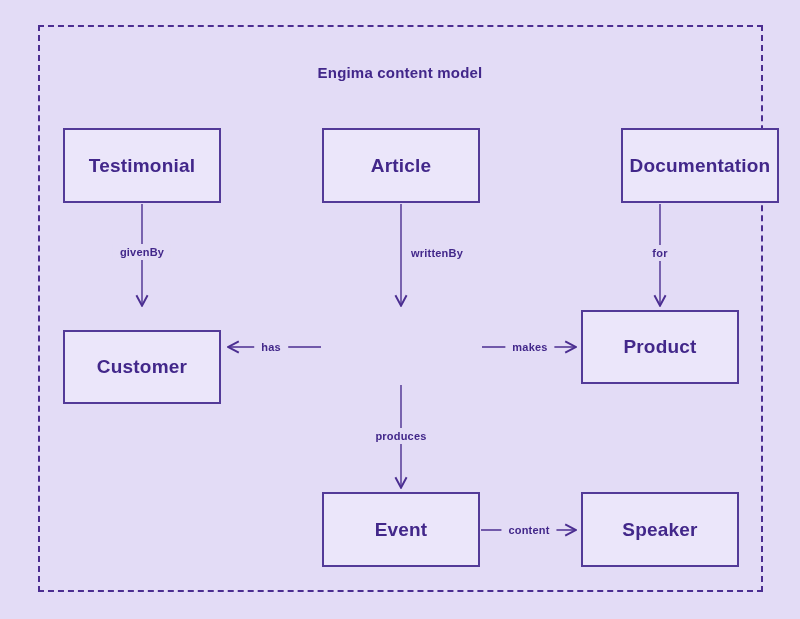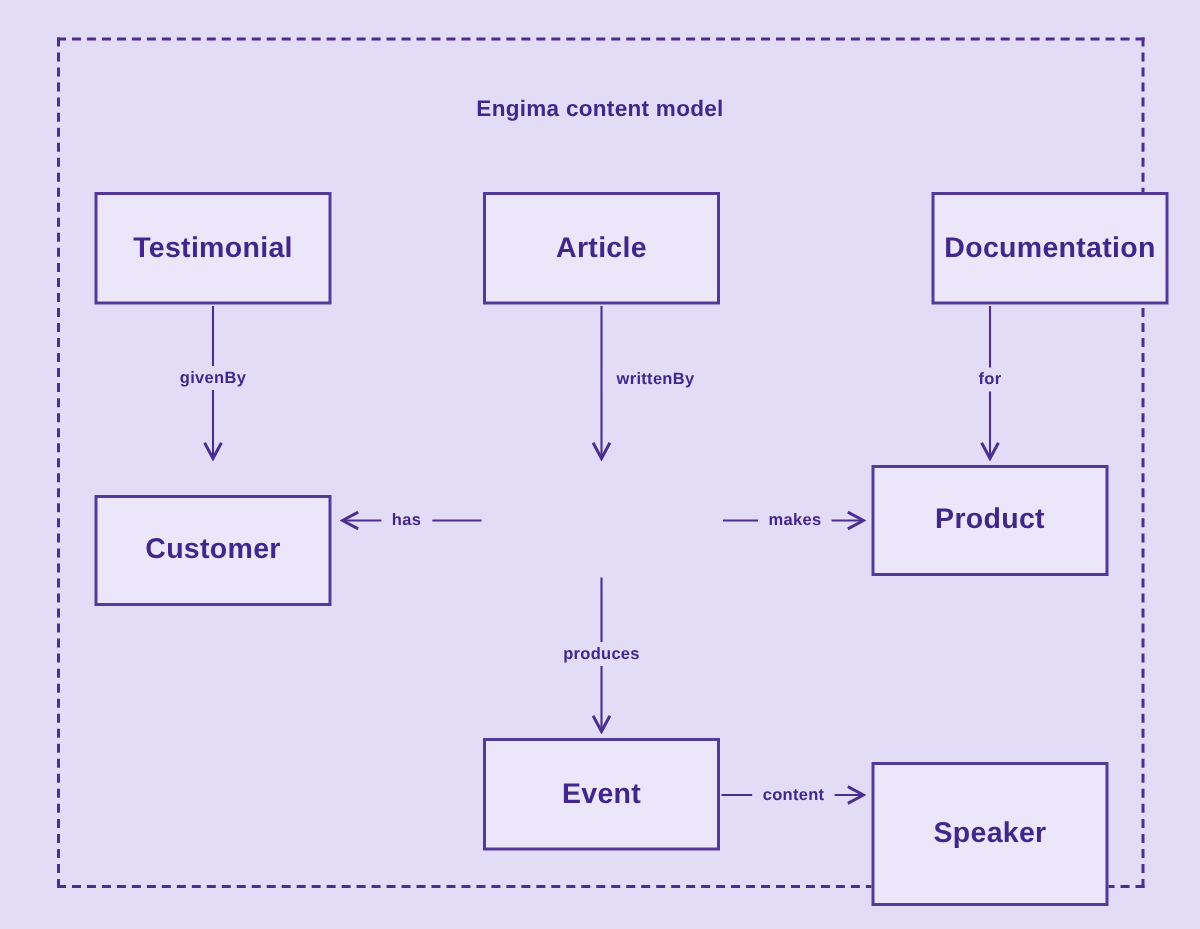--- a/index.html
+++ b/index.html
@@ -36,21 +36,21 @@
     font-size:19px;font-weight:700;letter-spacing:.2px;
     z-index:2;
   }
   .n-testimonial{left:63px;top:128px;width:158px;height:75px;}
   .n-article{left:322px;top:128px;width:158px;height:75px;}
   .n-documentation{left:581px;top:128px;width:158px;height:75px;margin-left:40px;}
   .n-customer{left:63px;top:310px;width:158px;height:74px;margin-top:20px;}
   .n-company{left:322px;top:310px;width:158px;height:74px;}
   .n-product{left:581px;top:310px;width:158px;height:74px;}
   .n-event{left:322px;top:492px;width:158px;height:75px;}
-  .n-speaker{left:581px;top:508px;width:158px;height:96px;}
+  .n-speaker{left:581px;top:492px;width:158px;height:75px;}
   svg.wires{position:absolute;left:0;top:0;z-index:1;}
   .edge-label{
     position:absolute;
     transform:translate(-50%,-50%);
     background:var(--bg);
     color:var(--text);
     font-size:11px;font-weight:700;letter-spacing:.2px;
     padding:2px 7px;
     white-space:nowrap;
     z-index:2;

